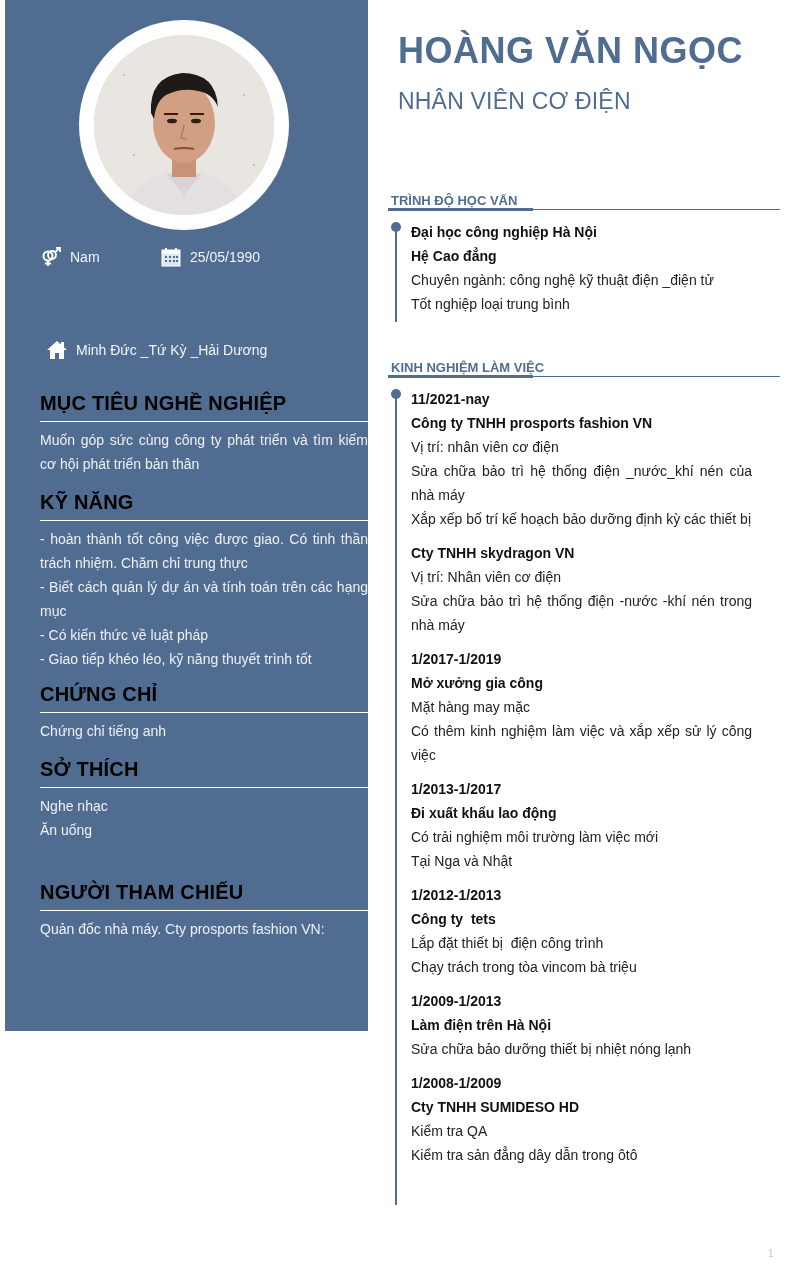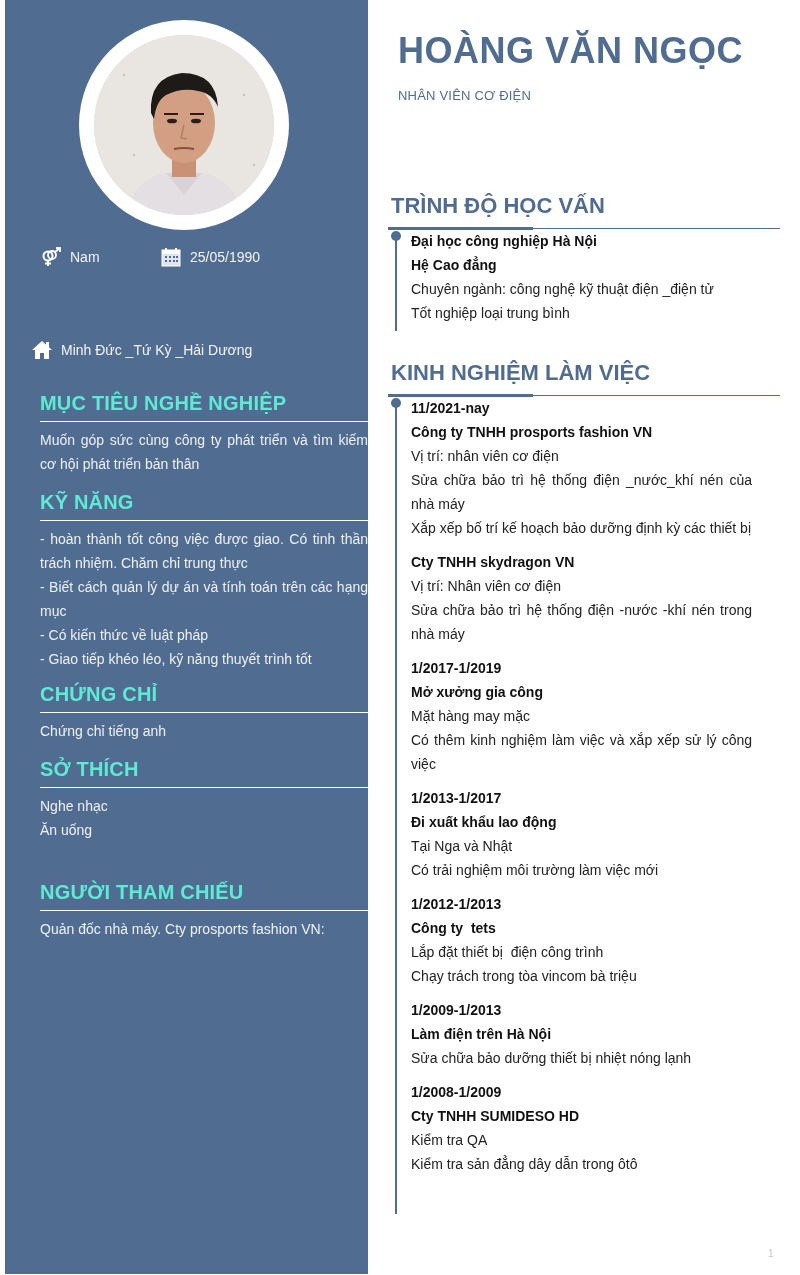--- a/index.html
+++ b/index.html
@@ -1,64 +1,64 @@
 <!DOCTYPE html>
 <html><head>
 <meta charset="utf-8">
 <style>
   * { box-sizing: border-box; margin: 0; padding: 0; }
   html, body { width: 800px; height: 1275px; background: #ffffff; overflow: hidden; }
   body { position: relative; font-family: "Liberation Sans", "DejaVu Sans", sans-serif; }
 
   .sidebar {
-    position: absolute; left: 5px; top: 0; width: 363px; height: 1274px;
+    position: absolute; left: 5px; top: 0; width: 363px; height: 1031px;
     background: #506d91; color: #ffffff;
   }
   .avatar-ring {
     position: absolute; left: 74px; top: 20px; width: 210px; height: 210px;
     border-radius: 50%; background: #ffffff;
   }
   .avatar {
     position: absolute; left: 15px; top: 15px; width: 180px; height: 180px;
     border-radius: 50%; overflow: hidden;
     background: radial-gradient(circle at 50% 45%, #f1eeea 0%, #dcd8d3 70%, #c9c5c0 100%);
   }
   .avatar svg { width: 100%; height: 100%; display: block; }
 
   .info-row { position: absolute; display: flex; align-items: center; font-size: 14px; color: #f2f4f7; }
   .info-row .ic { display: inline-flex; width: 22px; height: 20px; margin-right: 8px; align-items: center; justify-content: center; }
   .info-gender { left: 35px; top: 247px; }
   .info-dob { left: 155px; top: 247px; }
-  .info-address { left: 26px; top: 340px; }
+  .info-address { left: 41px; top: 340px; }
 
   .side-section { position: absolute; left: 35px; width: 328px; }
   .side-title {
-    font-size: 20px; font-weight: bold; color: #5eead4; padding-bottom: 6px;
+    font-size: 20px; font-weight: bold; color: #000000; padding-bottom: 6px;
     border-bottom: 1.5px solid #ffffff; letter-spacing: 0.2px;
   }
   .side-body { font-size: 14px; line-height: 24px; color: #eef1f5; padding-top: 6px; text-align: justify; }
   .side-body p { margin: 0; }
 
   .main { position: absolute; left: 368px; top: 0; width: 432px; height: 981px; }
   .name {
     position: absolute; left: 30px; top: 30px; font-size: 36px; font-weight: bold;
     color: #506d91; letter-spacing: 0.5px;
   }
-  .job-title { position: absolute; left: 30px; top: 88px; font-size: 13px; color: #506d91; letter-spacing: 0.2px; }
+  .job-title { position: absolute; left: 30px; top: 88px; font-size: 23px; color: #506d91; letter-spacing: 0.2px; }
 
   .main-section { position: absolute; left: 20px; width: 392px; }
-  .main-title { font-size: 22px; font-weight: bold; color: #506d91; padding-left: 3px; padding-bottom: 10px; position: relative; }
+  .main-title { font-size: 13px; font-weight: bold; color: #506d91; padding-left: 3px; padding-bottom: 2px; position: relative; }
   .main-title::after {
     content: ""; position: absolute; left: 0; right: 0; bottom: 0; height: 1.5px; background: #506d91;
   }
   .main-title::before {
     content: ""; position: absolute; left: 0; width: 145px; bottom: -1px; height: 3px; background: #506d91;
   }
 
-  .timeline { position: relative; padding-left: 23px; }
+  .timeline { position: relative; padding-left: 23px; margin-top: 10px; }
   .timeline .line { position: absolute; left: 7px; top: 6px; width: 2px; background: #506d91; }
   .timeline .dot { position: absolute; left: 3px; top: 2px; width: 10px; height: 10px; border-radius: 50%; background: #506d91; }
   .entry { font-size: 14px; line-height: 24px; color: #222222; padding-right: 28px; text-align: justify; }
   .entry + .entry { margin-top: 10px; }
   .entry .b { font-weight: bold; color: #111111; }
   .entry p { margin: 0; }
 
   .footer-mark { position: absolute; left: 768px; top: 1248px; font-size: 10px; color: #c4c4c4; }
 </style>
 </head>
@@ -213,22 +213,22 @@
       <div class="entry">
         <p class="b">1/2017-1/2019</p>
         <p class="b">Mở xưởng gia công</p>
         <p>Mặt hàng may mặc</p>
         <p>Có thêm kinh nghiệm làm việc và xắp xếp sử lý công việc</p>
       </div>
 
       <div class="entry">
         <p class="b">1/2013-1/2017</p>
         <p class="b">Đi xuất khẩu lao động</p>
+        <p>Có trải nghiệm môi trường làm việc mới</p>
         <p>Tại Nga và Nhật</p>
-        <p>Có trải nghiệm môi trường làm việc mới</p>
       </div>
 
       <div class="entry">
         <p class="b">1/2012-1/2013</p>
         <p class="b" style="white-space:pre;">Công ty  tets</p>
         <p style="white-space:pre;">Lắp đặt thiết bị  điện công trình</p>
         <p>Chạy trách trong tòa vincom bà triệu</p>
       </div>
 
       <div class="entry">

